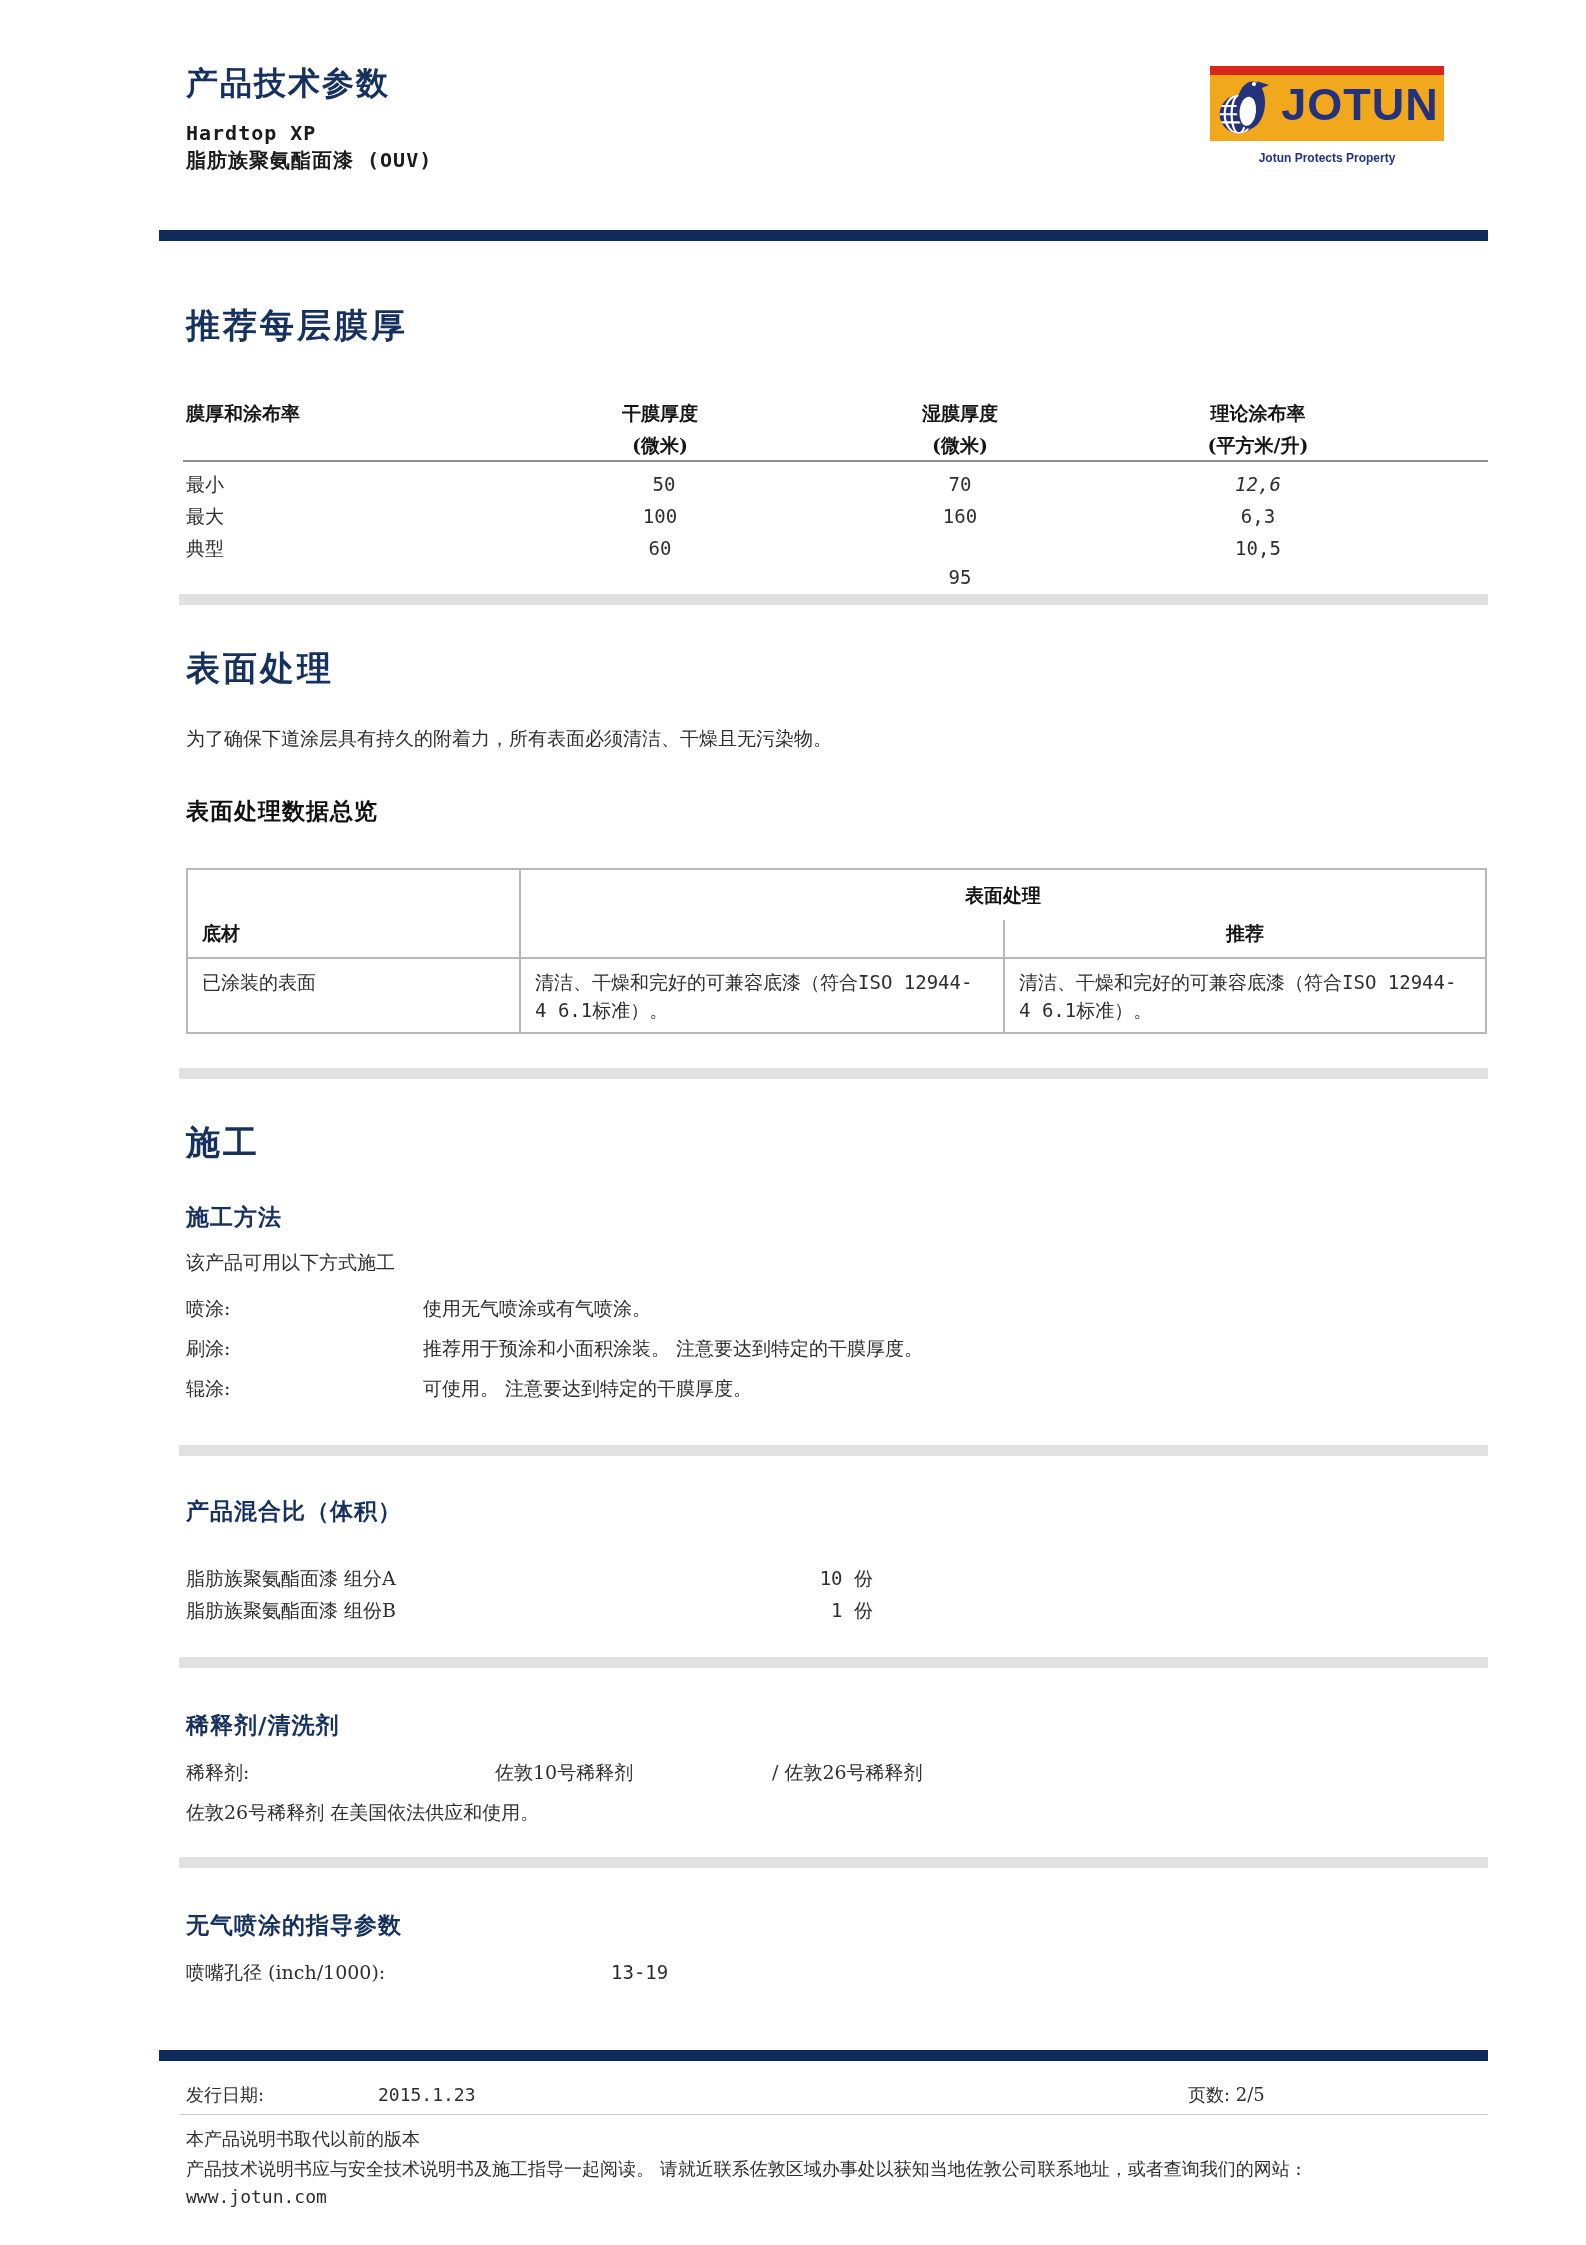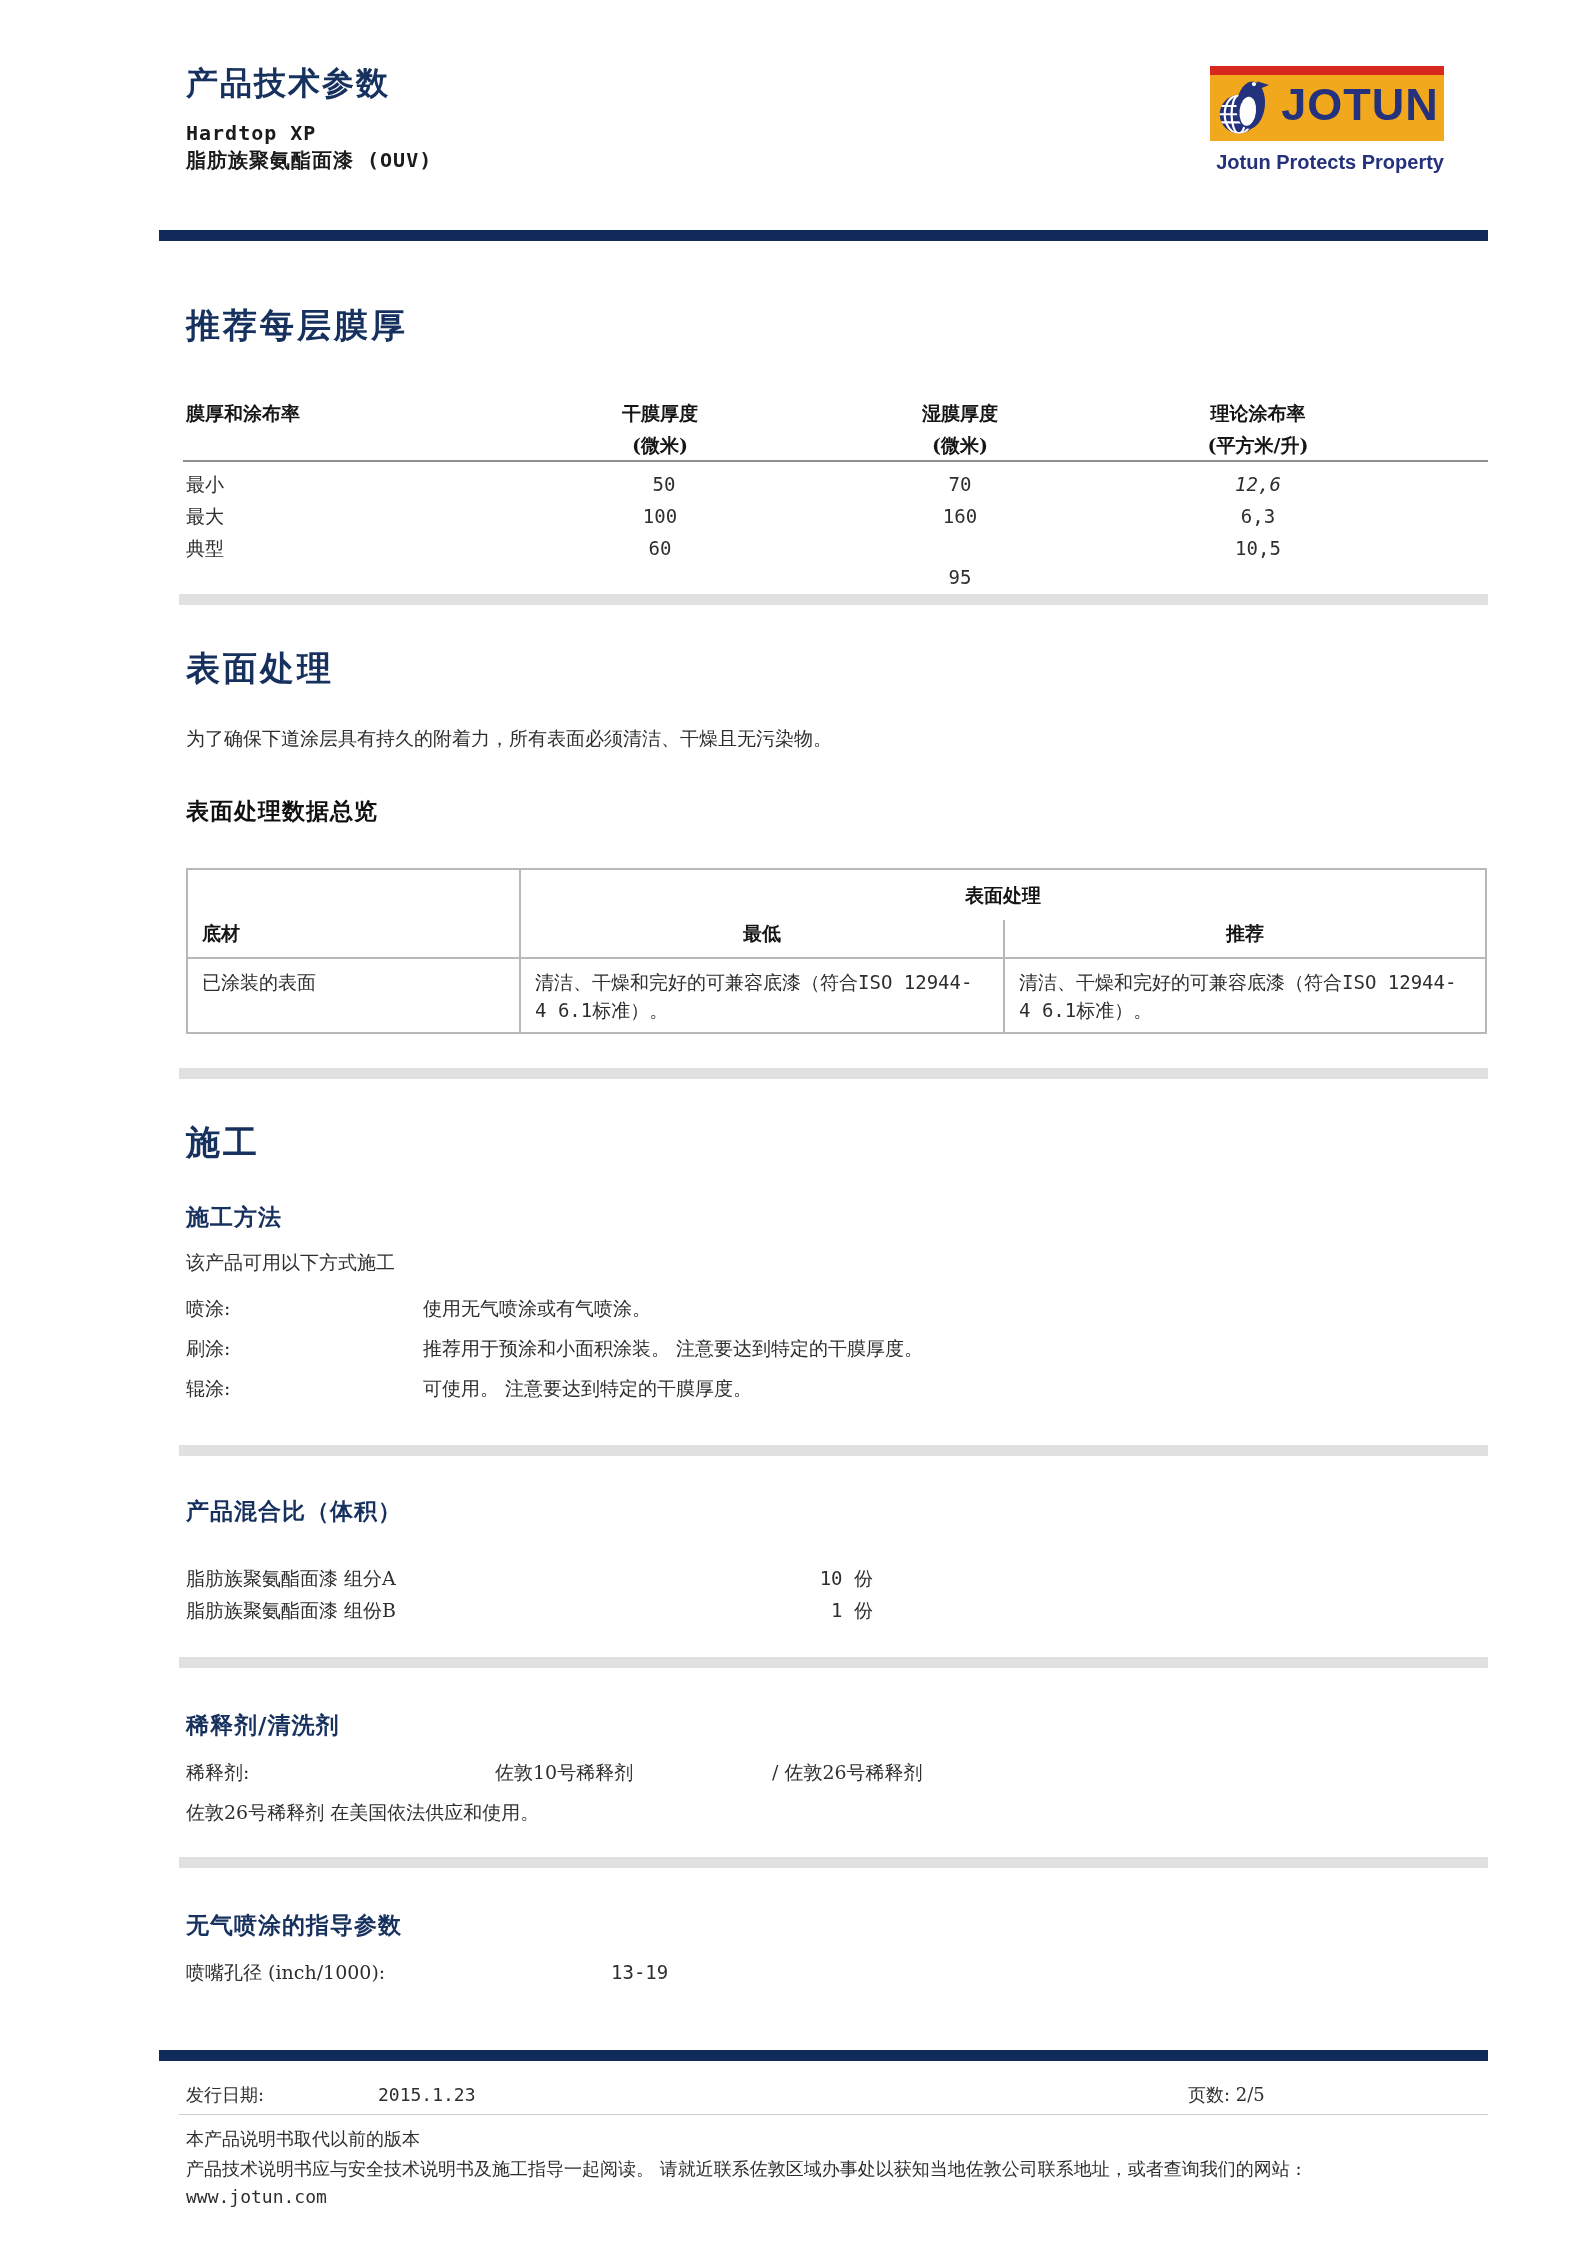--- a/index.html
+++ b/index.html
@@ -34,21 +34,21 @@
   .t2-box { border:2px solid #b8b8b8; }
   .t2-vline { position:absolute; width:2px; background:#b8b8b8; }
   .t2-hline { position:absolute; height:2px; background:#b8b8b8; }
 
   .logo-box { width:234px; height:75px; background:#f2a81d; }
   .logo-red { height:9px; background:#d8281e; }
   .logo-word { position:absolute; left:70px; top:13px; width:160px; text-align:center;
     font-family:"Liberation Sans","DejaVu Sans",sans-serif; font-weight:bold;
     font-size:45px; letter-spacing:1px; color:#24317c; }
   .logo-tagline { font-family:"Liberation Sans","DejaVu Sans",sans-serif; font-weight:bold;
-    font-size:20px; color:#24317c; text-align:right; }
+    font-size:12px; color:#24317c; text-align:center; }
 
   .footer-small { font-size:18px; line-height:26px; color:#2e2e2e; }
   .footer-divider { height:1px; background:#cccccc; }
   a.site { color:#2e2e2e; text-decoration:none; }
 </style>
 </head>
 <body>
 
 <div class="page">
 
@@ -120,21 +120,20 @@
   <div class="abs body-text serif" style="left:186px; top:724px; width:1200px;">为了确保下道涂层具有持久的附着力，所有表面必须清洁、干燥且无污染物。</div>
   <div class="abs h-sub-black serif" style="left:186px; top:796px;">表面处理数据总览</div>
 
   <div class="abs t2-box" style="left:186px; top:868px; width:1301px; height:166px;">
     <div class="t2-vline" style="left:331px; top:0; height:162px;"></div>
     <div class="t2-vline" style="left:815px; top:50px; height:112px;"></div>
     <div class="t2-hline" style="left:0; top:87px; width:1297px;"></div>
 
     <div class="abs bold-cell serif ctr" style="left:333px; top:10px; width:964px;">表面处理</div>
     <div class="abs bold-cell serif" style="left:14px; top:48px;">底材</div>
-    <div class="abs bold-cell serif ctr" style="left:333px; top:48px; width:482px;">最低</div>
     <div class="abs bold-cell serif ctr" style="left:817px; top:48px; width:480px;">推荐</div>
 
     <div class="abs val serif" style="left:14px; top:100px;">已涂装的表面</div>
     <div class="abs val mono" style="left:347px; top:98px; width:445px; line-height:28px;">清洁、干燥和完好的可兼容底漆（符合ISO 12944-4  6.1标准）。</div>
     <div class="abs val mono" style="left:831px; top:98px; width:445px; line-height:28px;">清洁、干燥和完好的可兼容底漆（符合ISO 12944-4  6.1标准）。</div>
   </div>
 
   <div class="abs gray-bar" style="left:179px; top:1068px; width:1309px;"></div>
 
   <div class="abs h-section serif" style="left:186px; top:1120px;">施工</div>

